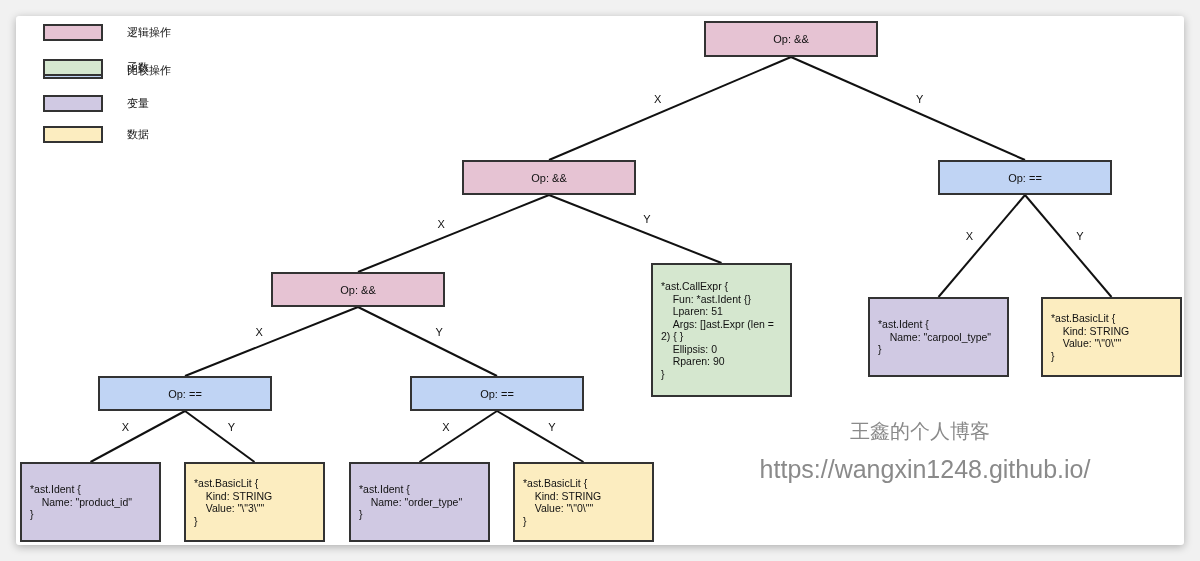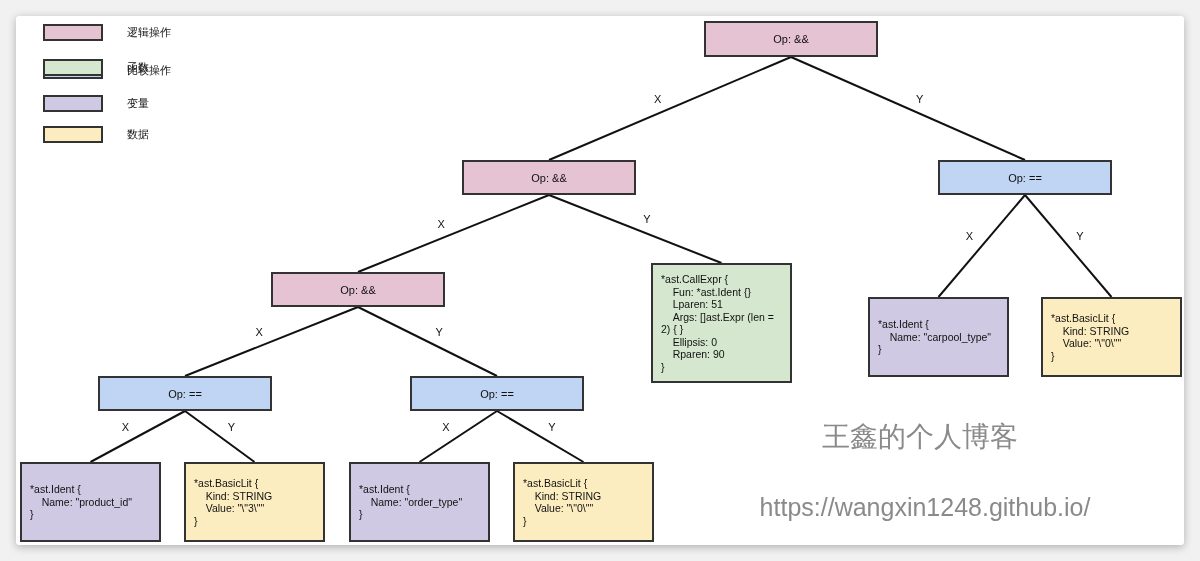--- a/index.html
+++ b/index.html
@@ -25,22 +25,22 @@
   .node.code { padding: 0 8px; display: flex; align-items: center; }
   .node.code pre {
     margin: 0; font-family: "Liberation Sans", "DejaVu Sans", sans-serif;
     font-size: 10.5px; line-height: 12.5px; white-space: pre-wrap;
   }
   .legend-item { position: absolute; left: 20px; height: 20px; display: flex; align-items: center; padding-left: 23px; }
   .legend-swatch { width: 60px; height: 17px; box-sizing: border-box; border: 2px solid #333; }
   .legend-label { margin-left: 24px; font-size: 11px; color: #111; font-family: "DejaVu Sans", sans-serif; }
   .edge-label { position: absolute; font-size: 11px; color: #111; }
   .watermark { position: absolute; color: #8a8a8a; text-align: center; }
-  .wm1 { left: 760px; top: 418px; width: 320px; font-size: 28px; font-family: Liberation Mono, monospace; }
-  .wm2 { left: 720px; top: 455px; width: 410px; font-size: 25px; margin-top: 38px; }
+  .wm1 { left: 760px; top: 418px; width: 320px; font-size: 20px; font-family: Liberation Mono, monospace; }
+  .wm2 { left: 720px; top: 455px; width: 410px; font-size: 25px; }
 </style>
 </head>
 <body>
 
 <div class="canvas"></div>
 
 <svg class="edges">
     <line x1="791" y1="57" x2="549" y2="160" stroke="#111" stroke-width="2"></line>
     <line x1="791" y1="57" x2="1025" y2="160" stroke="#111" stroke-width="2"></line>
     <line x1="549" y1="195" x2="358" y2="272" stroke="#111" stroke-width="2"></line>
@@ -85,21 +85,21 @@
   </div>
 
 <div class="node op" style="left: 938px; top: 160px; width: 174px; height: 35px; background: rgb(192, 212, 244);">
     <span>Op: ==</span>
   </div>
 
 <div class="node op" style="left: 271px; top: 272px; width: 174px; height: 35px; background: rgb(230, 195, 211);">
     <span>Op: &amp;&amp;</span>
   </div>
 
-<div class="node code" style="left: 651px; top: 263px; width: 141px; height: 120px; background: rgb(213, 231, 207);">
+<div class="node code" style="left: 651px; top: 263px; width: 141px; height: 134px; background: rgb(213, 231, 207);">
     <pre>*ast.CallExpr {
     Fun: *ast.Ident {}
     Lparen: 51
     Args: []ast.Expr (len =
 2) { }
     Ellipsis: 0
     Rparen: 90
 }</pre>
   </div>
 

